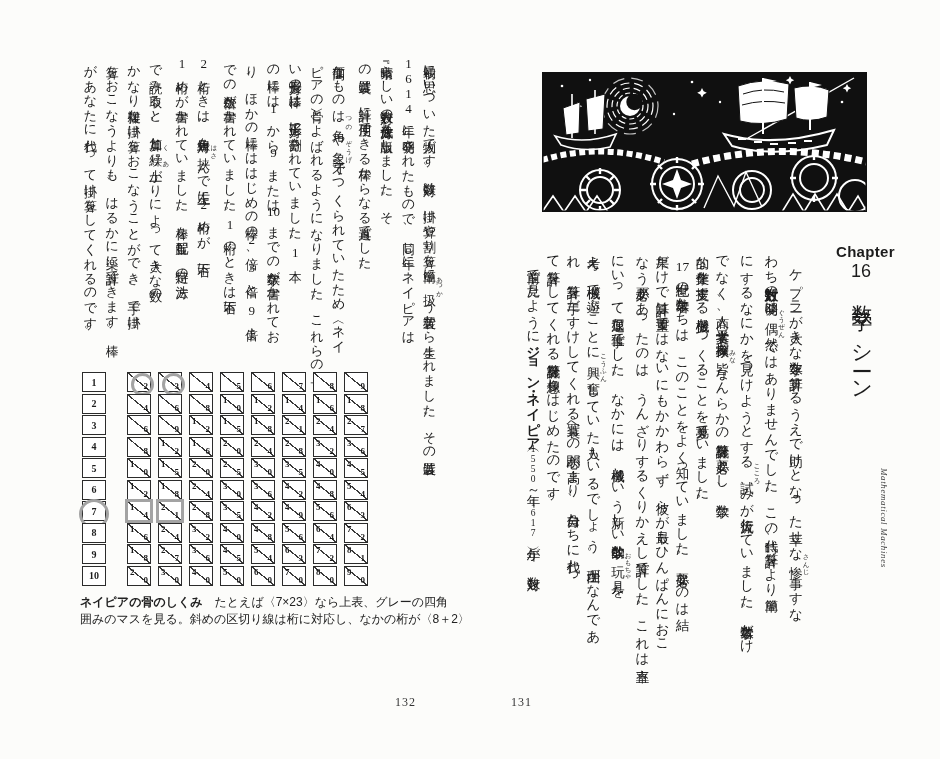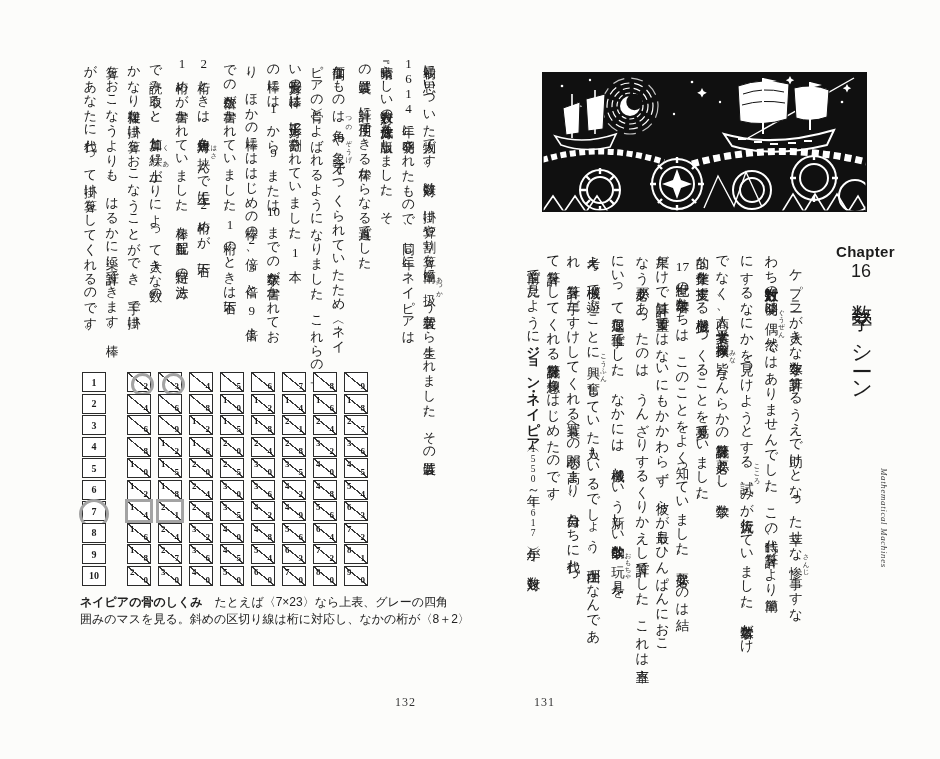--- a/index.html
+++ b/index.html
@@ -49,21 +49,21 @@
   .cell .mid{position:absolute;inset:0;display:flex;align-items:center;justify-content:center;
         font-size:10px;}
   .hl-circle{position:absolute;border-radius:50%;pointer-events:none;}
   .hl-box{position:absolute;inset:-3px;pointer-events:none;}
 
   
   .caption{position:absolute;left:80px;top:594px;font-size:12px;line-height:16.5px;
            font-family:Liberation Sans, sans-serif;color:#222;}
   .caption .ln{white-space:nowrap;}
   .pagenum{position:absolute;top:695px;font-size:12px;color:#333;letter-spacing:1px;}
-  .pagenum.l{left:395px;} .pagenum.r{left:534px;}
+  .pagenum.l{left:395px;} .pagenum.r{left:511px;}
 </style>
 </head>
 <body>
 
 <div class="canvas">
 
   <div>
     <div class="vcol left-full"><span>最初に思いついた人物です。対数は、掛け算や割り算を簡単に</span><ruby><span>扱</span><rt>あつか</rt></ruby><span>う装置から生まれました。その装置は</span></div>
     <div class="cols left-cols">
         <div class="vcol"><span class="up">1614</span><span>年に発明されたもので、同じ年にネイピアは</span></div>

